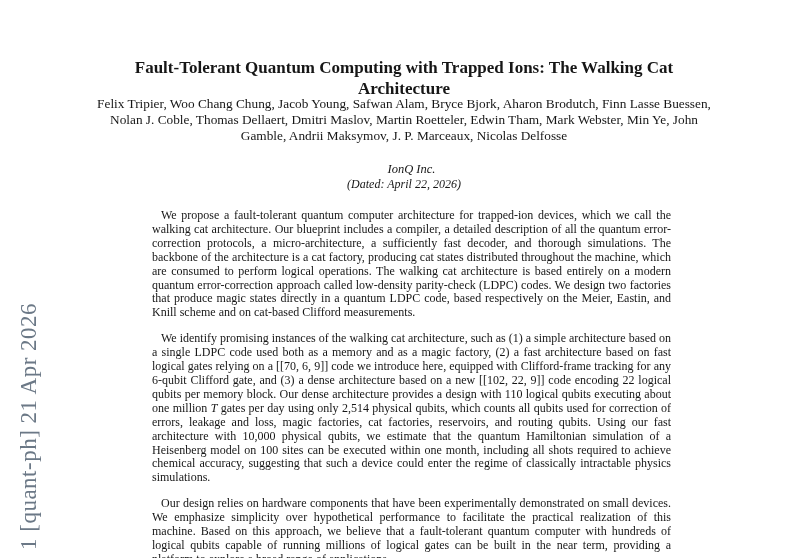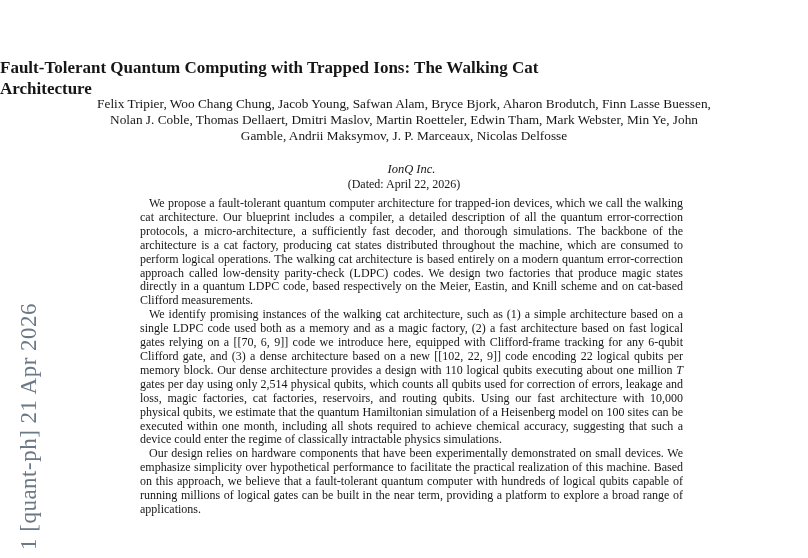--- a/index.html
+++ b/index.html
@@ -26,20 +26,21 @@
     font-size: 23px;
     letter-spacing: 0.5px;
     color: #6b7886;
     font-family: "Liberation Serif", serif;
   }
   .title {
     position: absolute;
     top: 57px;
     left: 0;
     right: 0;
+    text-align: center;
     font-weight: bold;
     font-size: 17px;
     line-height: 21px;
   }
   .authors {
     position: absolute;
     top: 96px;
     left: 96px;
     width: 616px;
     text-align: center;
@@ -58,32 +59,33 @@
     padding-left: 15px;
   }
   .dated {
     position: absolute;
     top: 177px;
     left: 0;
     right: 0;
     text-align: center;
     font-size: 12px;
     line-height: 14px;
+    font-style: italic;
   }
   .abstract {
     position: absolute;
     top: 197px;
     left: 140px;
     width: 543px;
     font-size: 12px;
     line-height: 13.9px;
     text-align: justify;
   }
   .abstract p {
-    margin: 0;
+    margin: 12px;
     padding: 0;
     text-indent: 9px;
   }
   .math-var {
     font-style: italic;
   }
 </style>
 </head>
 <body>
 

